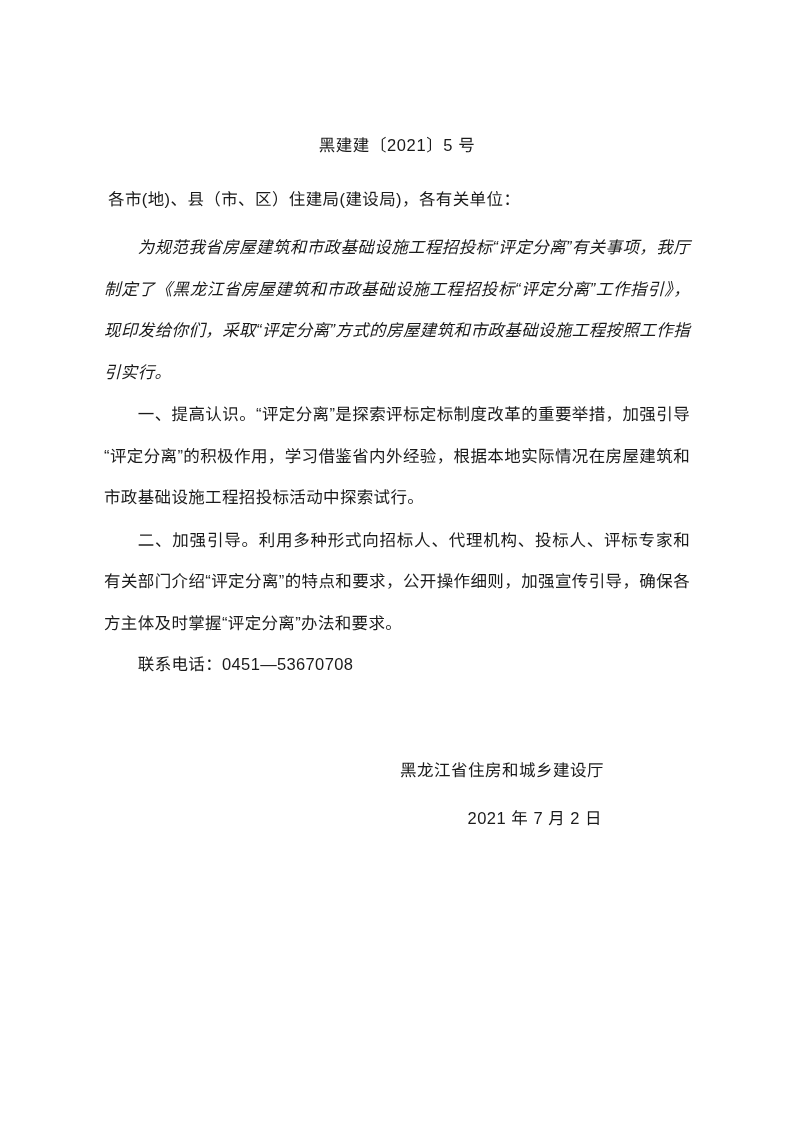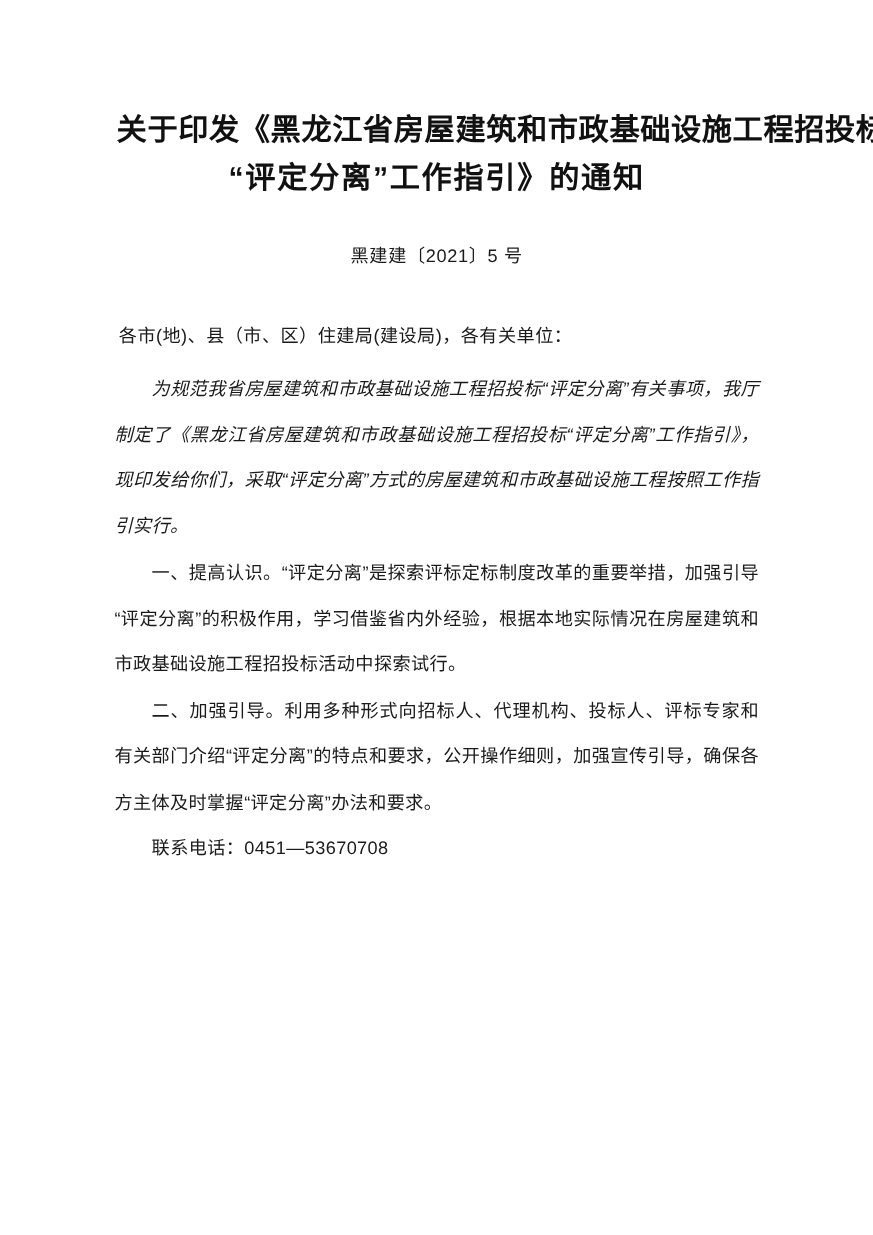--- a/index.html
+++ b/index.html
@@ -58,21 +58,21 @@
     color: #1a1a1a;
     margin: 36px 0 0 0;
   }
 
   
   .salutation {
     font-size: 16.5px;
     line-height: 28px;
     letter-spacing: 0.4px;
     color: #1a1a1a;
-    margin: 46px 0 0 0;
+    margin: 27px 0 0 0;
     padding-left: 4px;
   }
 
   
   .para {
     font-size: 16.5px;
     line-height: 41.5px;
     letter-spacing: 0.35px;
     color: #1a1a1a;
     margin: 0;
@@ -116,34 +116,34 @@
     margin-top: 18px;
     padding-right: 2px;
   }
 </style>
 </head>
 <body>
 
 <div class="page">
   <div class="doc-body">
 
-    <h1 class="doc-title">
-      <span class="title-line l1">关于印发《黑龙江省房屋建筑和市政基础设施工程招投标</span>
-      <span class="title-line l2">“评定分离”工作指引》的通知</span>
-    </h1>
 
     <div class="doc-number">黑建建〔2021〕5 号</div>
 
     <div class="salutation">各市(地)、县（市、区）住建局(建设局)，各有关单位：</div>
 
     <p class="para indent first-para">为规范我省房屋建筑和市政基础设施工程招投标“评定分离”有关事项，我厅制定了《黑龙江省房屋建筑和市政基础设施工程招投标“评定分离”工作指引》，现印发给你们，采取“评定分离”方式的房屋建筑和市政基础设施工程按照工作指引实行。</p>
 
     <p class="para indent section">一、提高认识。“评定分离”是探索评标定标制度改革的重要举措，加强引导“评定分离”的积极作用，学习借鉴省内外经验，根据本地实际情况在房屋建筑和市政基础设施工程招投标活动中探索试行。</p>
 
     <p class="para indent section">二、加强引导。利用多种形式向招标人、代理机构、投标人、评标专家和有关部门介绍“评定分离”的特点和要求，公开操作细则，加强宣传引导，确保各方主体及时掌握“评定分离”办法和要求。</p>
 
 
 
     <p class="para indent plain tight">联系电话：0451—53670708</p>
 
+    <div class="signature">
+      <div class="sig-org">黑龙江省住房和城乡建设厅</div>
+      <div class="sig-date">2021 年 7 月 2 日</div>
+    </div>
 
   </div>
 </div>
 
 </body></html>

